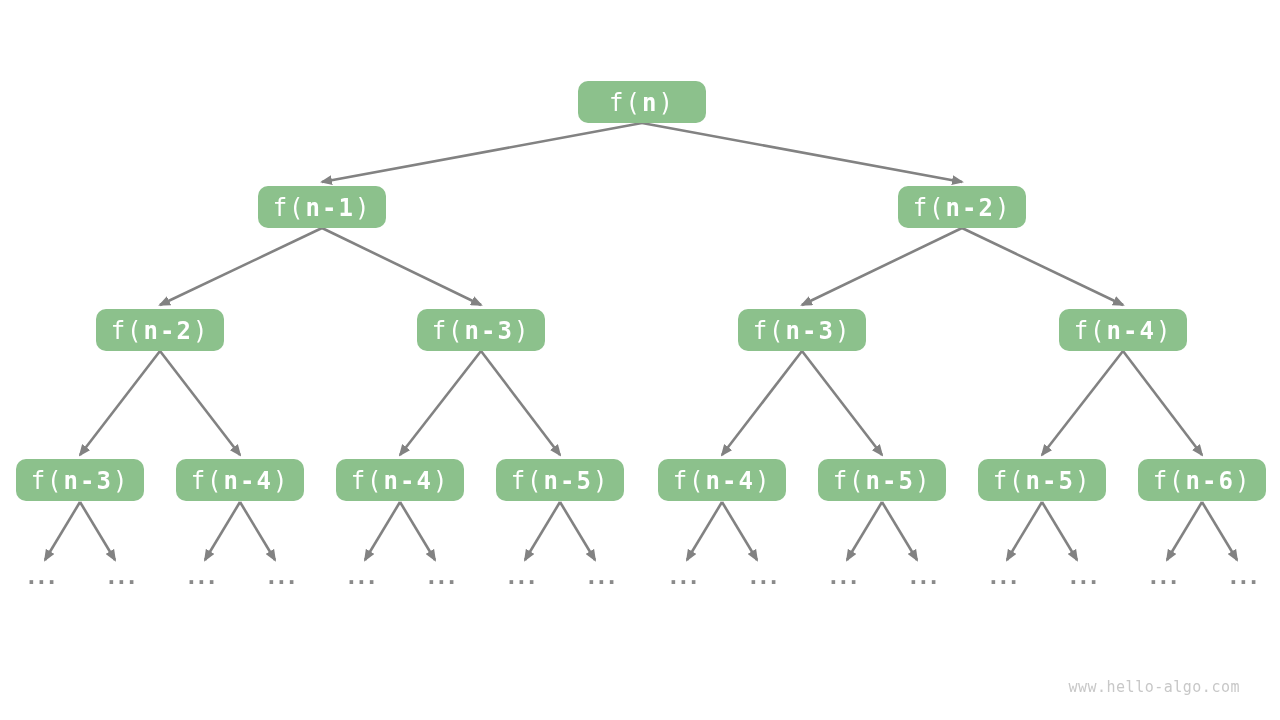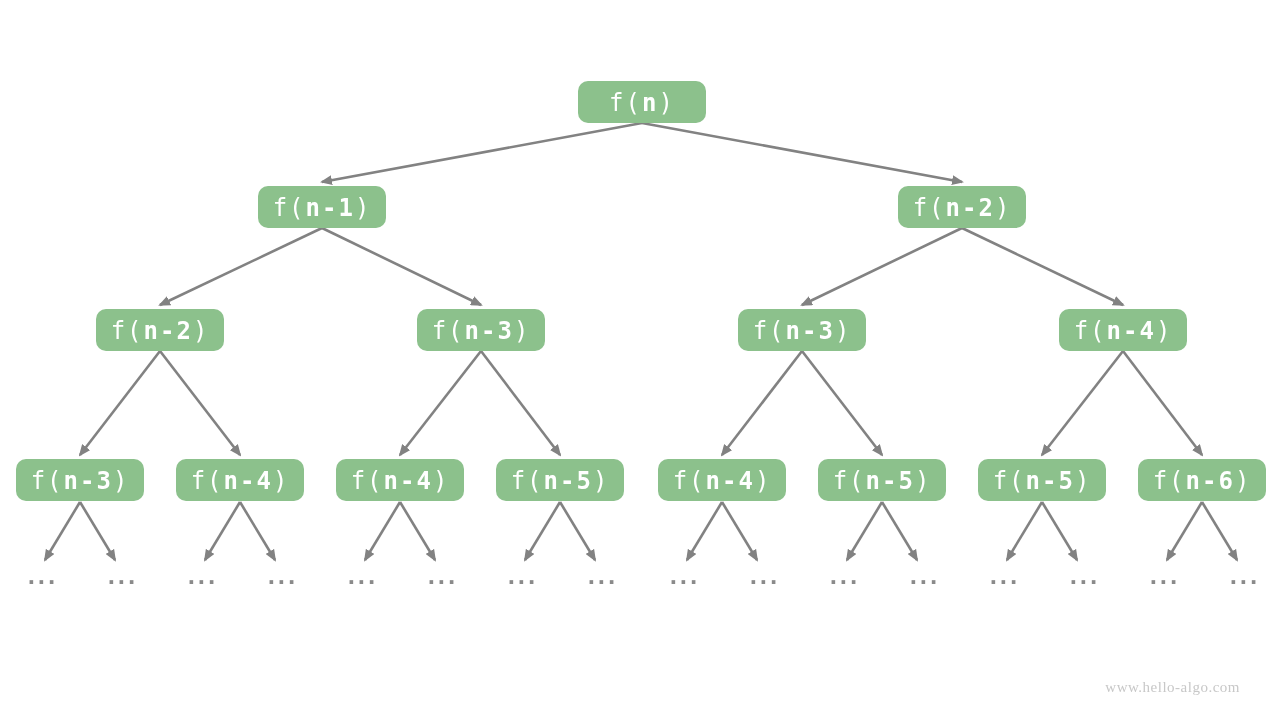--- a/index.html
+++ b/index.html
@@ -157,14 +157,14 @@
       </g>
       <g>
         <rect x="978" y="459" width="128" height="42" rx="10" ry="10" fill="#8cc18c"></rect>
         <text x="1042" y="480" dy="1" text-anchor="middle" dominant-baseline="central" class="node-label"><tspan>f(</tspan><tspan font-weight="bold">n-5</tspan><tspan>)</tspan></text>
       </g>
       <g>
         <rect x="1138" y="459" width="128" height="42" rx="10" ry="10" fill="#8cc18c"></rect>
         <text x="1202" y="480" dy="1" text-anchor="middle" dominant-baseline="central" class="node-label"><tspan>f(</tspan><tspan font-weight="bold">n-6</tspan><tspan>)</tspan></text>
       </g>
     </svg>
-  <div class="watermark" style="color: rgb(200, 200, 200); font-family: Liberation Serif, serif;">www.hello-algo.com</div>
+  <div class="watermark" style="color: rgb(200, 200, 200);">www.hello-algo.com</div>
 </div>
 
 </body></html>

